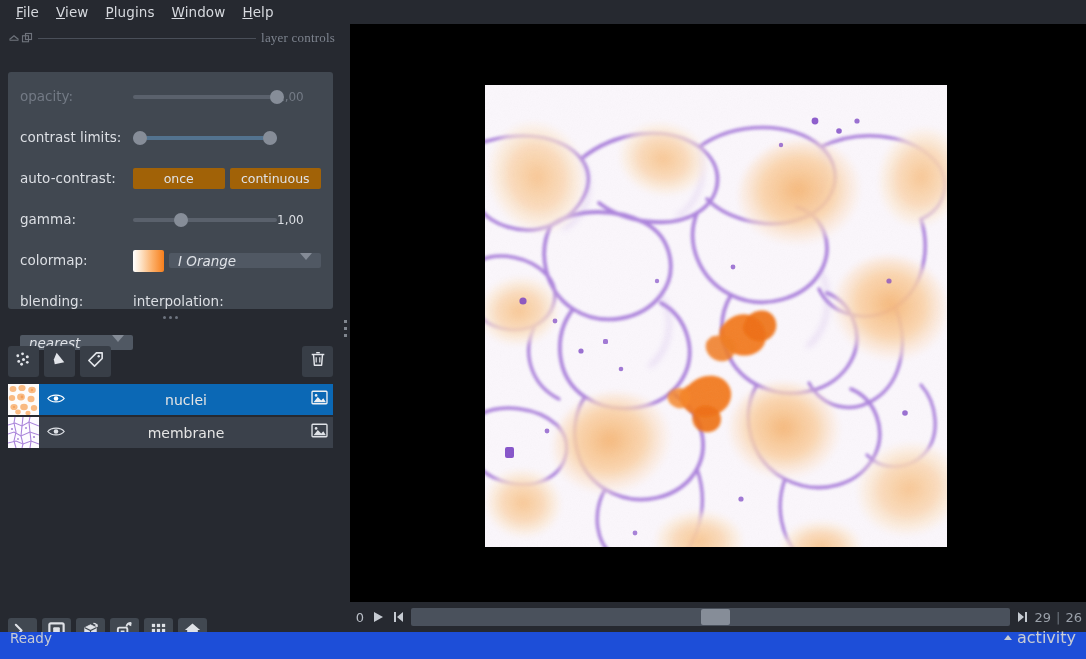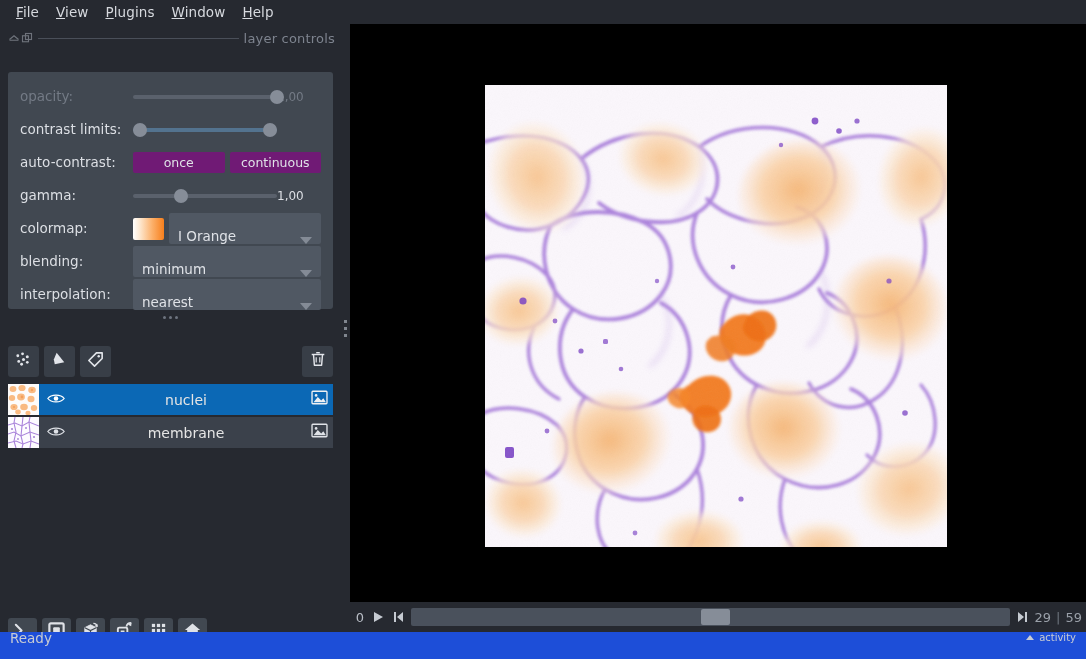--- a/index.html
+++ b/index.html
@@ -28,21 +28,21 @@
   .menu-item .mn { text-decoration: underline; }
 
   
   #leftdock {
     position: absolute; left: 0; top: 24px; width: 341px; height: 608px;
     background: #262930;
   }
 
   .dock-title {
     height: 20px; display: flex; align-items: center;
-    padding: 0 6px 0 7px; 
+    padding: 0 6px 0 7px;  font-family: Liberation Serif, serif;
   }
   .dock-btn {
     width: 13px; height: 13px; position: relative;
     display: inline-flex; align-items: center; justify-content: center;
     cursor: pointer; opacity: .62;
   }
   .dock-rule {
     flex: 1; height: 1px; background: #4a4f59; margin: 0 5px;
   }
   .dock-label {
@@ -52,21 +52,21 @@
   
   #controls-panel {
     position: absolute; left: 8px; top: 48px;
     width: 325px; height: 237px;
     background: #414851; border-radius: 3px;
   }
   .ctrl-grid {
     padding: 12px 12px 0 12px;
     display: grid;
     grid-template-columns: 113px 1fr;
-    row-gap: 8px;
+    row-gap: 16px;
     align-items: center;
   }
   .ctrl-label {
     font-size: 13.5px; color: #dcdfe4; text-align: left;
     padding-left: 0px; height: 25px; line-height: 25px;
     white-space: nowrap;
   }
   .ctrl-label.dim { color: #737a85; }
   .ctrl-cell { height: 25px; display: flex; align-items: center; }
 
@@ -88,32 +88,32 @@
   }
   .sld-val {
     width: 44px; text-align: left; font-size: 12px; color: #dcdfe4;
     padding-right: 2px;
   }
   .sld-val.dim { color: #737a85; }
 
   
   .btn-pair { display: flex; gap: 5px; width: 100%; }
   .qbtn {
-    flex: 1; height: 21px; background: #701a75;
+    flex: 1; height: 21px; background: #a16207;
     border: none; border-radius: 2px;
     color: #dfe2e7; font-size: 12.5px;
     font-family: inherit; cursor: pointer;
     display: flex; align-items: center; justify-content: center;
   }
 
   
   .combo {
-    height: 31px; background: #505863; border-radius: 2px;
-    display: flex; align-items: flex-end; position: relative;
-    cursor: pointer; flex: 1;
+    height: 15px; background: #505863; border-radius: 2px;
+    display: flex; align-items: flex-start; position: relative;
+    cursor: pointer; flex: 1; font-style: italic;
   }
   .combo-text {
     font-size: 13.5px; color: #dfe2e7; padding-left: 9px;
     flex: 1; white-space: nowrap; overflow: hidden;
   }
   .combo-arrow {
     width: 0; height: 0; margin-right: 9px;
     border-left: 6px solid transparent; border-right: 6px solid transparent;
     border-top: 7px solid #848b96;
   }
@@ -241,21 +241,21 @@
   #status-text { font-size: 13.5px; color: #c8ccd3; }
   #activity-btn {
     margin-left: auto; display: flex; align-items: center; gap: 5px;
     cursor: pointer;
   }
   #activity-btn .caret {
     width: 0; height: 0;
     border-left: 4px solid transparent; border-right: 4px solid transparent;
     border-bottom: 5px solid #c8ccd3;
   }
-  #activity-label { font-size: 10px; color: #c8ccd3; }
+  #activity-label { font-size: 16px; color: #c8ccd3; }
 </style>
 </head>
 <body>
 
 <div id="menubar">
   <div class="menu-item"><span class="mn">F</span>ile</div>
   <div class="menu-item"><span class="mn">V</span>iew</div>
   <div class="menu-item"><span class="mn">P</span>lugins</div>
   <div class="menu-item"><span class="mn">W</span>indow</div>
   <div class="menu-item"><span class="mn">H</span>elp</div>
@@ -328,26 +328,20 @@
       <div class="ctrl-label">colormap:</div>
       <div class="ctrl-cell">
         <div class="cmap-swatch"></div>
         <div class="combo">
           <span class="combo-text">I Orange</span>
           <span class="combo-arrow"></span>
         </div>
       </div>
 
       <div class="ctrl-label">blending:</div>
-      <div class="ctrl-cell">
-        <div class="combo">
-          <span class="combo-text">minimum</span>
-          <span class="combo-arrow"></span>
-        </div>
-      </div>
 
       <div class="ctrl-label">interpolation:</div>
       <div class="ctrl-cell">
         <div class="combo">
           <span class="combo-text">nearest</span>
           <span class="combo-arrow"></span>
         </div>
       </div>
 
     </div>
@@ -697,21 +691,21 @@
   <span class="dim-icon-btn">
     <span>
       <svg width="11" height="12" viewBox="0 0 11 12">
         <path d="M1 1 L7 6 L1 11 Z" fill="#c5cad1"></path>
         <rect x="8" y="1" width="2" height="10" fill="#c5cad1"></rect>
       </svg>
     </span>
   </span>
   <span class="dim-label muted">29</span>
   <span class="dim-sep">|</span>
-  <span class="dim-label muted">59</span>
+  <span class="dim-label muted">26</span>
 </div>
 
 <div id="statusbar">
   <span id="status-text">Ready</span>
   <span id="activity-btn">
     <span class="caret"></span>
     <span id="activity-label">activity</span>
   </span>
 </div>
 

